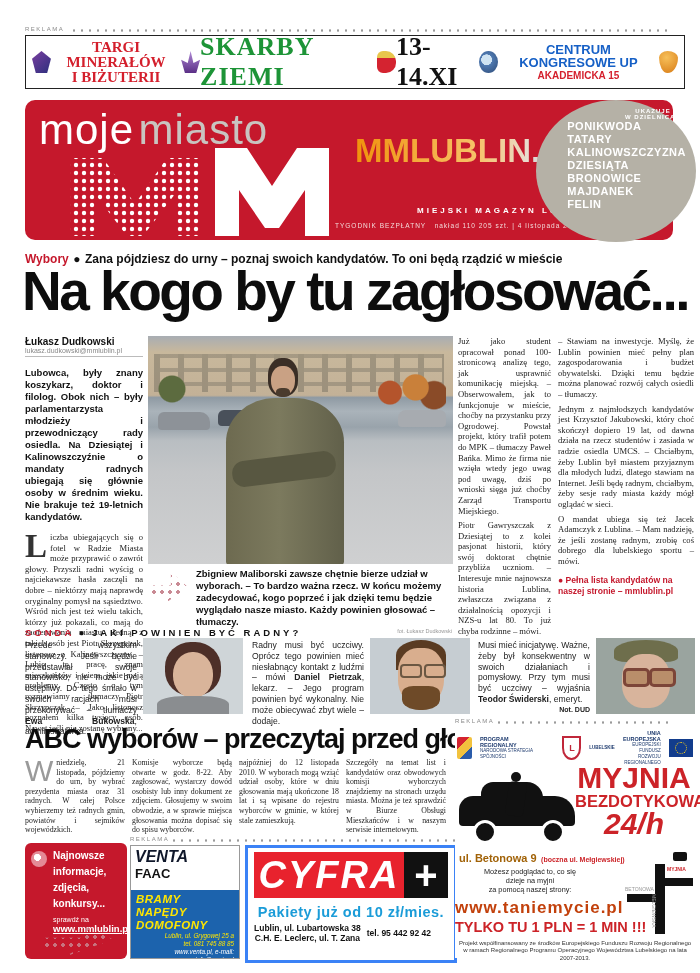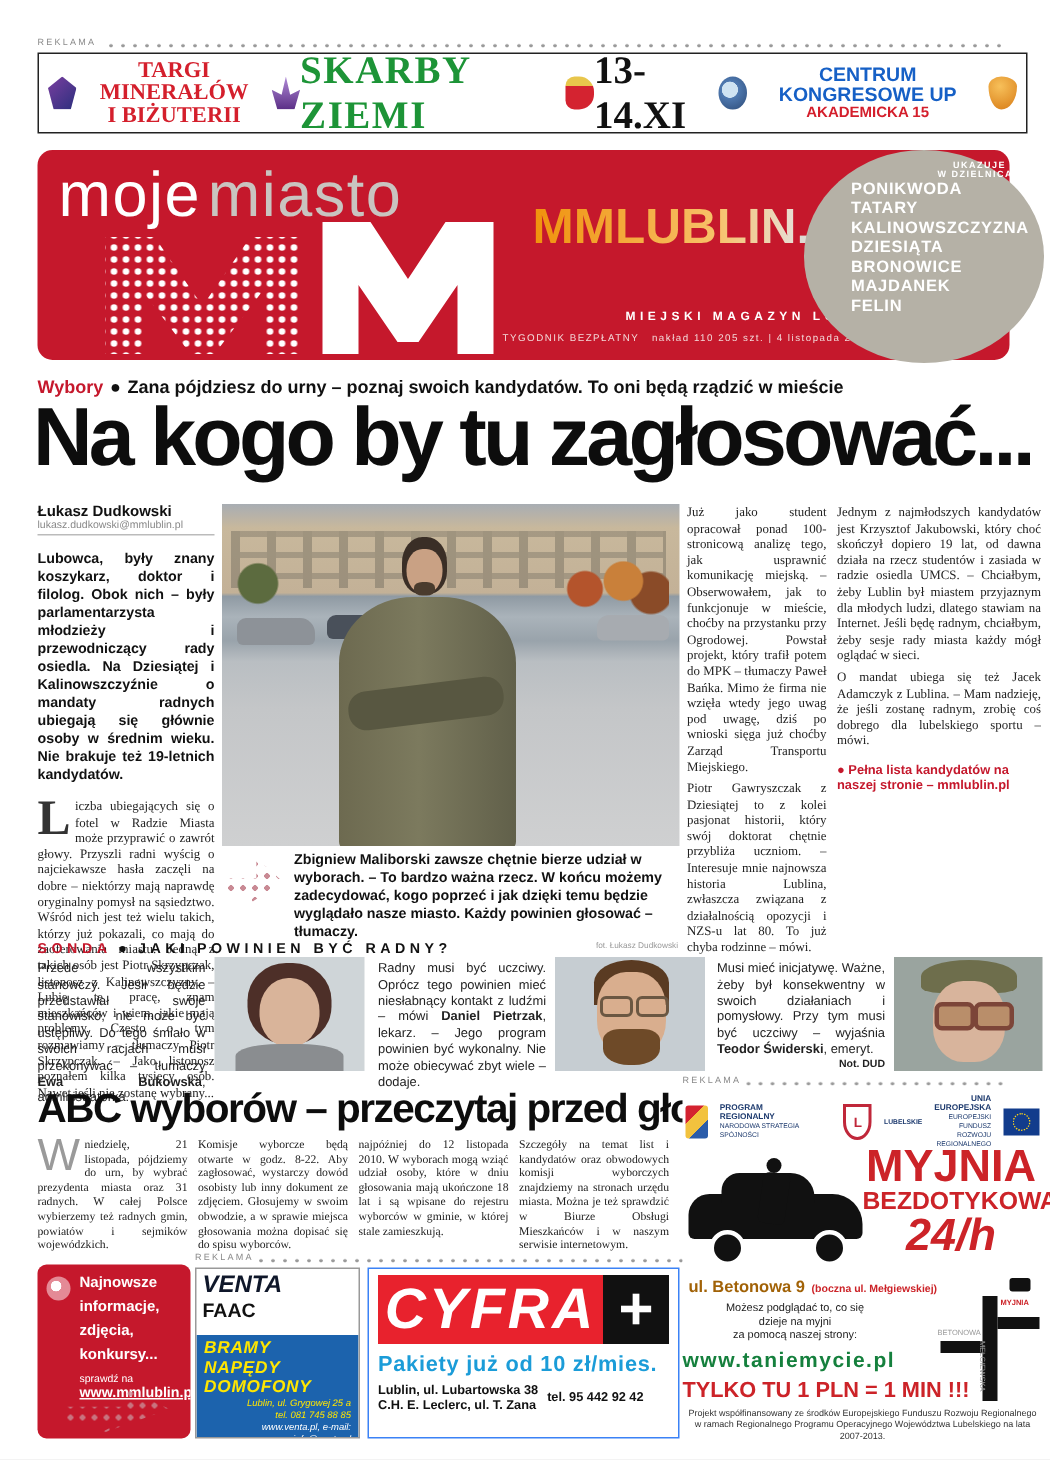--- a/index.html
+++ b/index.html
@@ -65,21 +65,21 @@
   .venta{border:1px solid #999;background:#fff;overflow:hidden;}
   .venta-blue{background:#1c63ad;color:#ffe600;}
   .venta-lines{font-weight:bold;font-style:italic;font-size:11.5px;line-height:13px;letter-spacing:.5px;}
   .venta-addr{font-style:italic;font-size:6.3px;line-height:8px;color:#ffe600;text-align:right;}
   .cyfra-red{background:#e8222d;color:#fff;font-weight:800;font-style:italic;font-size:38px;letter-spacing:2px;
              display:flex;align-items:center;justify-content:center;}
   .cyfra-offer{color:#1b9cd8;font-weight:800;font-size:14.5px;letter-spacing:.5px;}
   .cyfra-addr{font-weight:bold;font-size:8.5px;line-height:10px;color:#111;}
   .mycar-title{color:#cc2328;font-weight:800;text-align:center;}
   .mycar-info{font-size:7.3px;line-height:8.8px;color:#222;text-align:center;}
-  .mycar-url{color:#15803d;font-weight:800;font-size:14px;letter-spacing:1px;}
+  .mycar-url{color:#c2410c;font-weight:800;font-size:17px;letter-spacing:1px;}
   .mycar-promo{color:#cc2328;font-weight:800;font-size:14.5px;}
   .funding{font-size:6px;line-height:7.4px;color:#333;text-align:center;}
   .logo-txt{font-size:5.5px;font-weight:bold;color:#1d3a6e;line-height:6px;}
   .mini{font-size:5px;color:#999;}
 </style>
 </head>
 <body>
 
 <div id="page">
 
@@ -181,20 +181,21 @@
     <div class="caption">Zbigniew Maliborski zawsze chętnie bierze udział w wyborach. – To bardzo ważna rzecz. W końcu możemy zadecydować, kogo poprzeć i jak dzięki temu będzie wyglądało nasze miasto. Każdy powinien głosować – tłumaczy.</div>
     <div class="credit">fot. Łukasz Dudkowski</div>
   </div>
 
   <div class="abs" style="left:458px;top:336px;width:93px;">
     <p class="bodyp serif">Już jako student opracował ponad 100-stronicową analizę tego, jak usprawnić komunikację miejską. – Obserwowałem, jak to funkcjonuje w mieście, choćby na przystanku przy Ogrodowej. Powstał projekt, który trafił potem do MPK – tłumaczy Paweł Bańka. Mimo że firma nie wzięła wtedy jego uwag pod uwagę, dziś po wnioski sięga już choćby Zarząd Transportu Miejskiego.</p>
     <p class="bodyp serif">Piotr Gawryszczak z Dziesiątej to z kolei pasjonat historii, który swój doktorat chętnie przybliża uczniom. – Interesuje mnie najnowsza historia Lublina, zwłaszcza związana z działalnością opozycji i NZS-u lat 80. To już chyba rodzinne – mówi.</p>
   </div>
 
   <div class="abs" style="left:558px;top:336px;width:136px;">
+    <p class="bodyp serif">– Stawiam na inwestycje. Myślę, że Lublin powinien mieć pełny plan zagospodarowania i budżet obywatelski. Dzięki temu będzie można planować rozwój całych osiedli – tłumaczy.</p>
     <p class="bodyp serif">Jednym z najmłodszych kandydatów jest Krzysztof Jakubowski, który choć skończył dopiero 19 lat, od dawna działa na rzecz studentów i zasiada w radzie osiedla UMCS. – Chciałbym, żeby Lublin był miastem przyjaznym dla młodych ludzi, dlatego stawiam na Internet. Jeśli będę radnym, chciałbym, żeby sesje rady miasta każdy mógł oglądać w sieci.</p>
     <p class="bodyp serif">O mandat ubiega się też Jacek Adamczyk z Lublina. – Mam nadzieję, że jeśli zostanę radnym, zrobię coś dobrego dla lubelskiego sportu – mówi.</p>
     <p class="morenote">● Pełna lista kandydatów na naszej stronie – mmlublin.pl</p>
   </div>
 
   <div class="abs" style="left:25px;top:622px;">
     <span class="sonda-label">SONDA</span>
     <span class="sonda-q">●</span>
     <span class="sonda-q">JAKI POWINIEN BYĆ RADNY?</span>
   </div>
@@ -259,21 +260,21 @@
     <div class="venta-blue" style="height:72px;padding:3px 5px;">
       <div class="venta-lines">BRAMY</div>
       <div class="venta-lines">NAPĘDY</div>
       <div class="venta-lines">DOMOFONY</div>
       <div class="venta-addr">Lublin, ul. Grygowej 25 a</div>
       <div class="venta-addr">tel. 081 745 88 85</div>
       <div class="venta-addr" style="color:#fff;">www.venta.pl, e-mail: info@venta.pl</div>
     </div>
   </div>
 
-  <div class="abs" style="left:245px;top:845px;width:206px;height:112px;border:1px solid #3b82f6;background:#fff;">
+  <div class="abs" style="left:245px;top:845px;width:206px;height:112px;border:3px solid #3b82f6;background:#fff;text-align:center;">
     <div style="display:flex;margin:4px 6px 0 6px;">
       <div class="cyfra-red" style="width:150px;height:46px;">CYFRA</div>
       <div style="width:44px;height:46px;background:#111;color:#fff;font-size:40px;font-weight:800;display:flex;align-items:center;justify-content:center;">+</div>
     </div>
     <div class="cyfra-offer" style="margin:6px 6px 0 6px;">Pakiety już od 10 zł/mies.</div>
     <div style="display:flex;gap:6px;margin:3px 6px 0 6px;align-items:center;">
       <div>
         <div class="cyfra-addr">Lublin, ul. Lubartowska 38</div>
         <div class="cyfra-addr">C.H. E. Leclerc, ul. T. Zana</div>
       </div>

